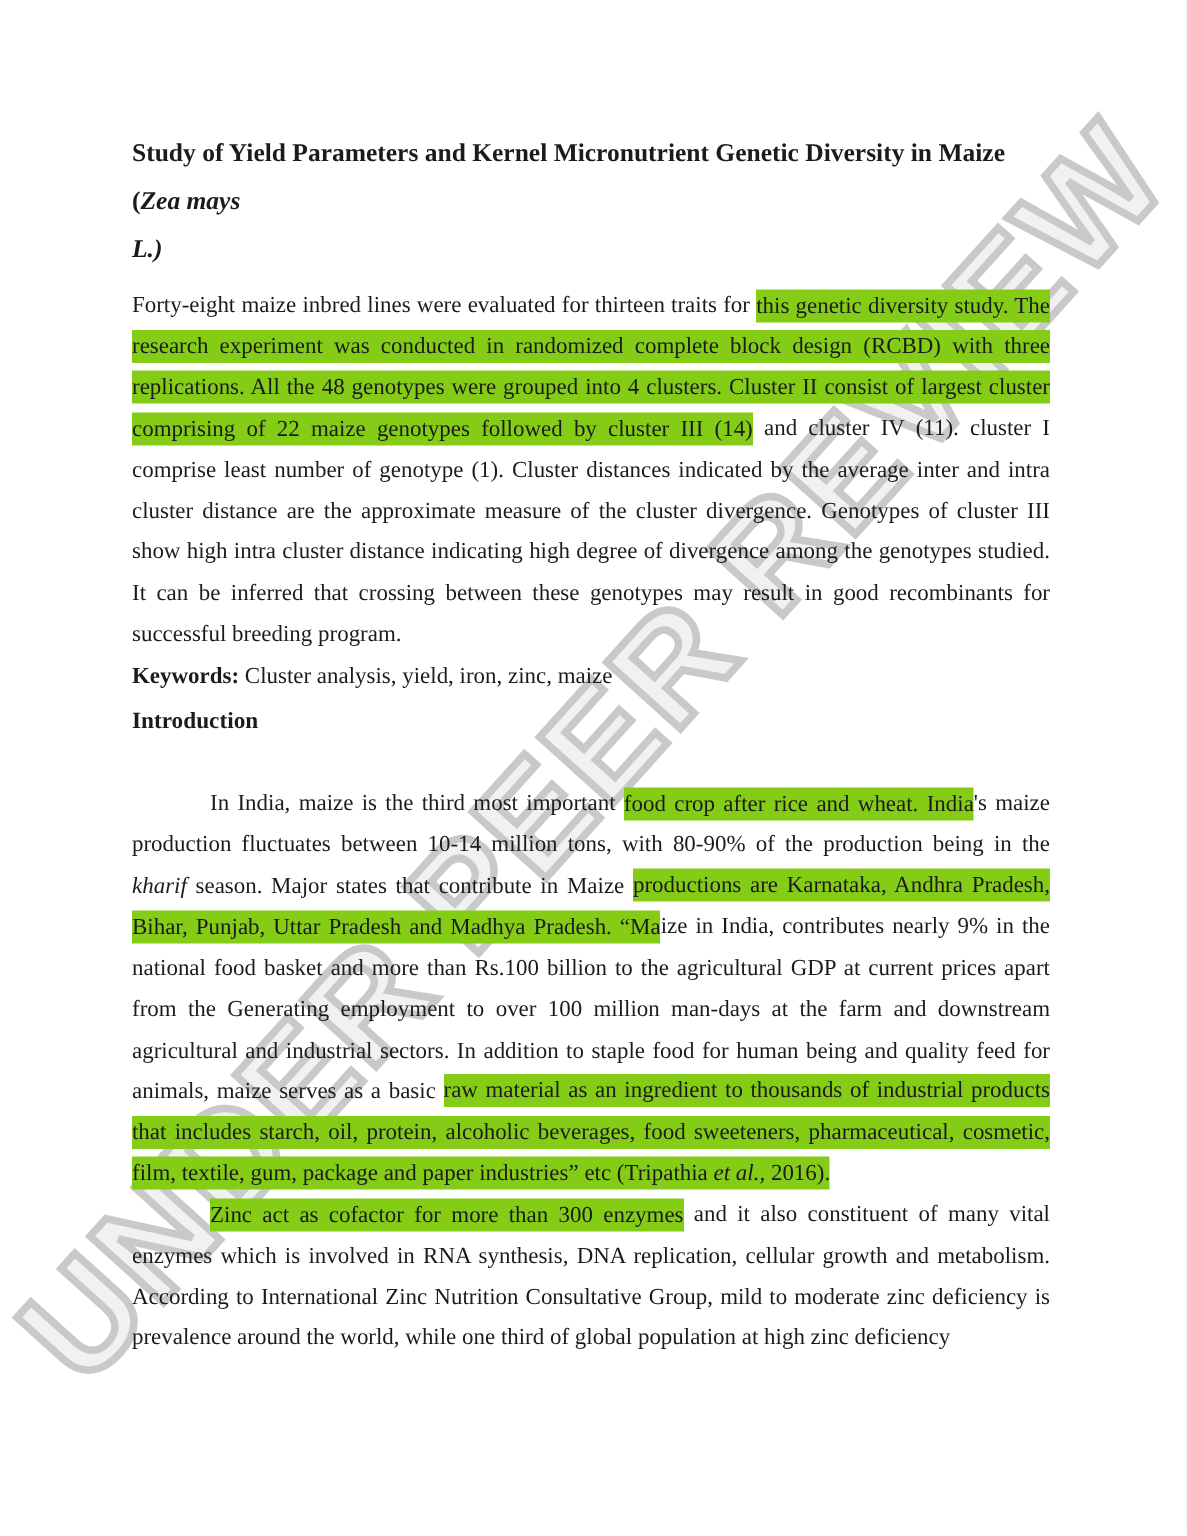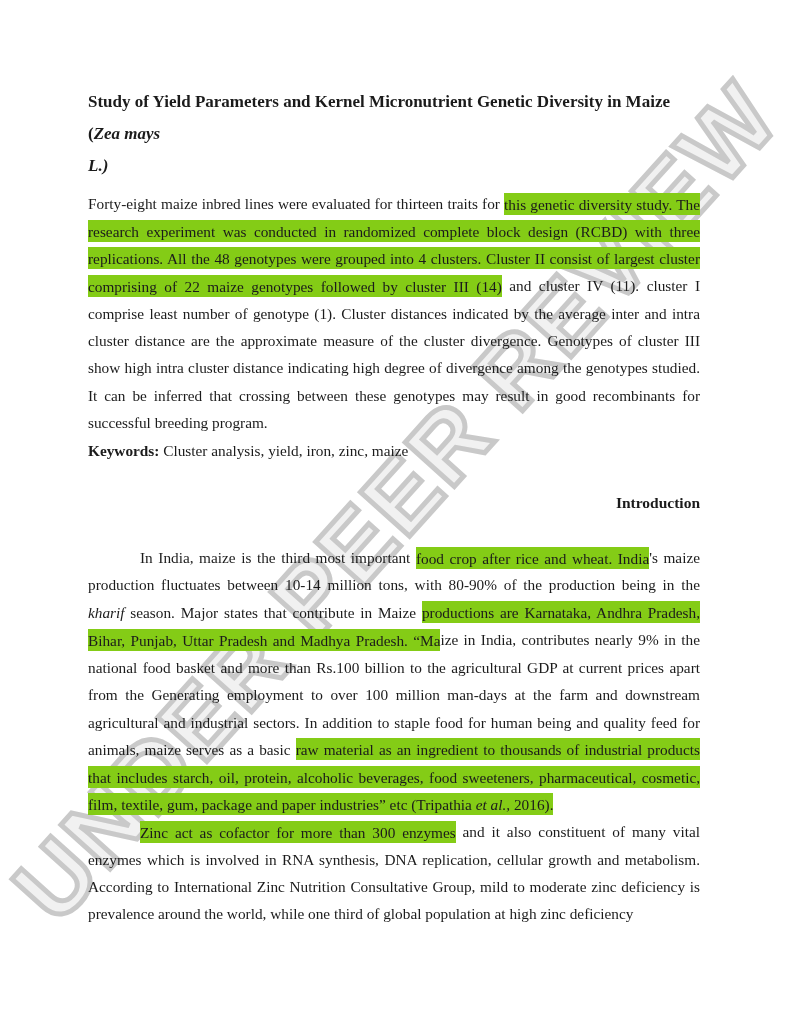--- a/index.html
+++ b/index.html
@@ -37,21 +37,21 @@
     font-size:17px;
     line-height:32px;
     font-weight:bold;
   }
   .section-heading{
     margin:42px 0 0 0;
     font-size:15.5px;
     line-height:22px;
     font-weight:bold;
   }
-  .section-heading.intro{margin-top:28px;text-align:right;}
+  .section-heading.intro{margin-top:6px;}
   .body-text{
     margin:8px 0 0 0;
     font-size:15.3px;
     line-height:27.4px;
     text-align:justify;
   }
   .keywords{margin:0;}
   .indent{margin:0;text-indent:52px;}
   .indent.first{margin-top:30px;}
   .hl{

